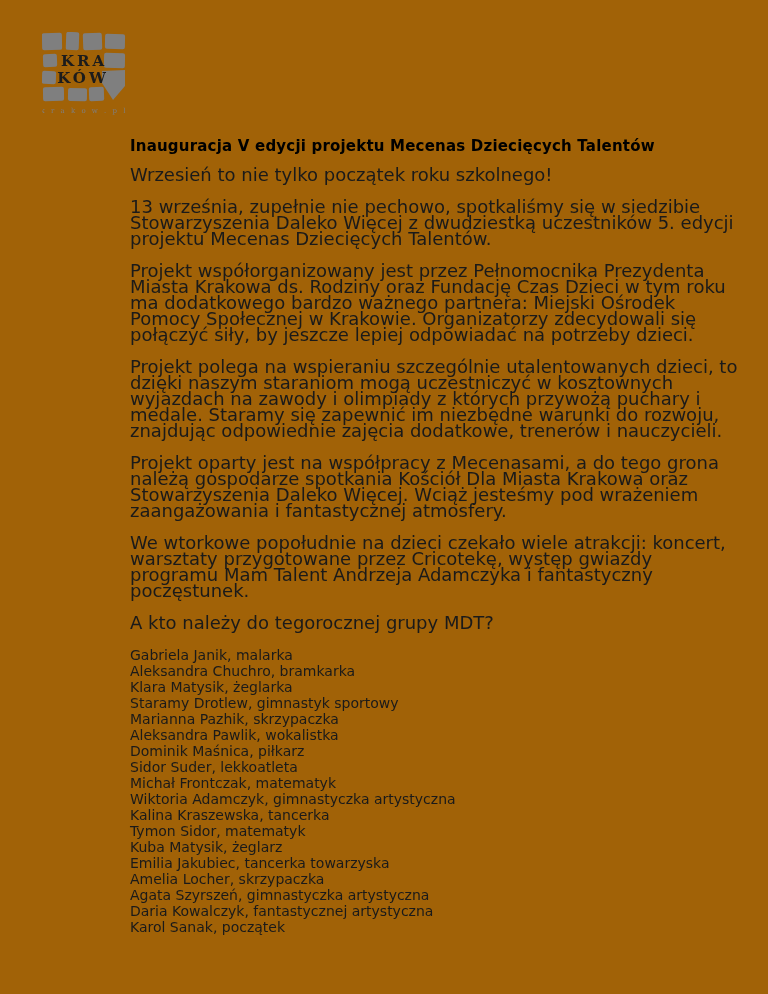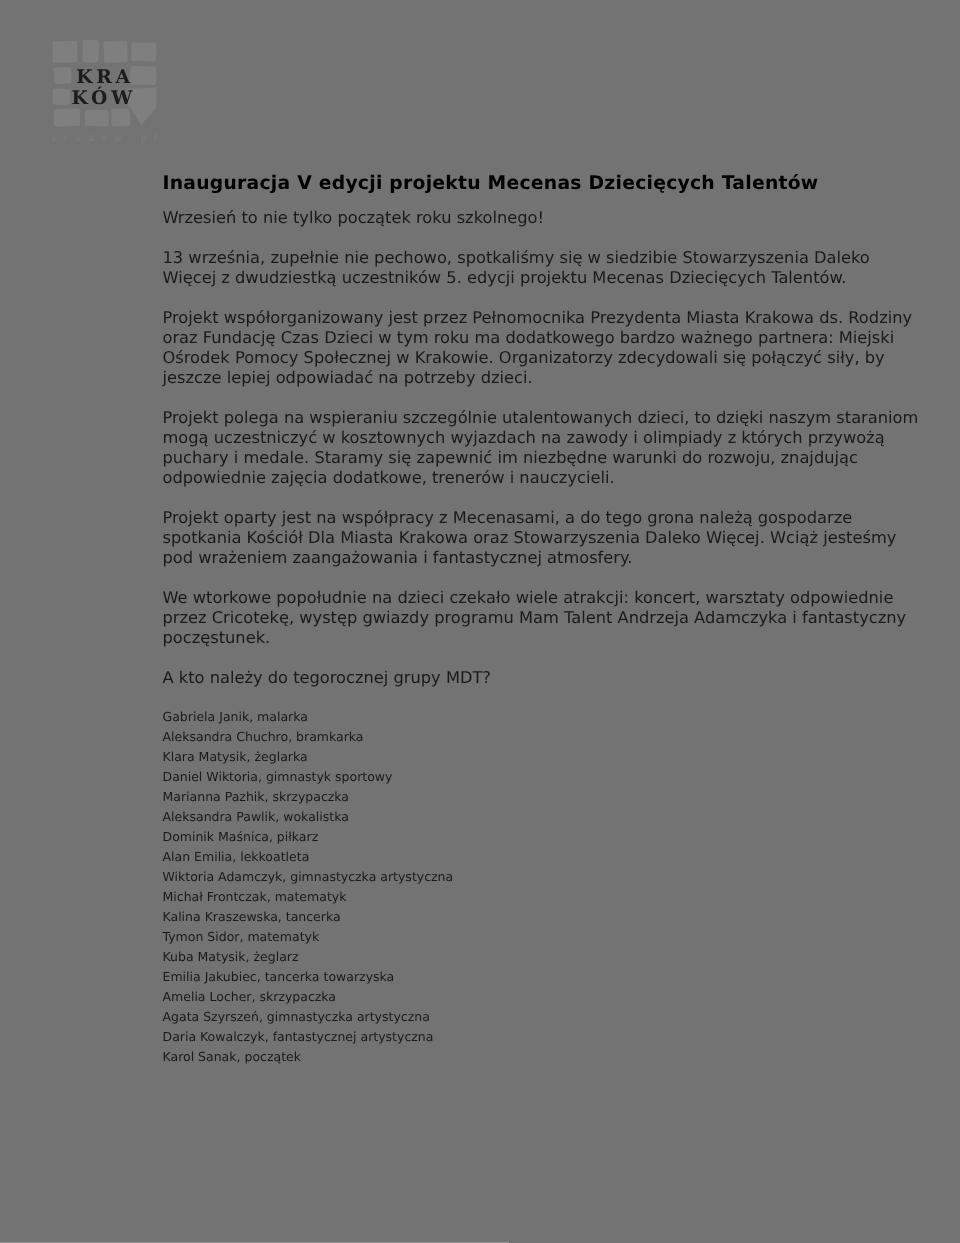--- a/index.html
+++ b/index.html
@@ -6,21 +6,21 @@
   html, body { width: 768px; height: 994px; }
   body {
     background: #ffffff;
     font-family: "DejaVu Sans", "Liberation Sans", sans-serif;
     position: relative;
     overflow: hidden;
   }
   .page {
     position: absolute;
     inset: 0;
-    background: #737373;
+    background: #a16207;
   }
   .logo {
     position: absolute;
     left: 42px;
     top: 32px;
     width: 84px;
     height: 84px;
   }
   .logo svg { display: block; width: 84px; height: 84px; }
   .logo .logo-word {
@@ -45,26 +45,26 @@
   }
   .article-title {
     font-size: 15px;
     font-weight: bold;
     color: #000000;
     line-height: 18px;
     margin-bottom: 12px;
     letter-spacing: 0.2px;
   }
   .paragraphs p {
-    font-size: 13px;
+    font-size: 18px;
     line-height: 16px;
     margin-bottom: 16px;
   }
   .participants div {
-    font-size: 10px;
+    font-size: 14px;
     line-height: 16px;
   }
 </style>
 </head>
 <body>
 
 <div class="page">
 
   <div class="logo">
     <svg viewBox="0 0 84 84" xmlns="http://www.w3.org/2000/svg">
@@ -93,35 +93,35 @@
 
   <div class="content">
     <h1 class="article-title">Inauguracja V edycji projektu Mecenas Dziecięcych Talentów</h1>
 
     <div class="paragraphs">
         <p>Wrzesień to nie tylko początek roku szkolnego!</p>
         <p>13 września, zupełnie nie pechowo, spotkaliśmy się w siedzibie Stowarzyszenia Daleko Więcej z dwudziestką uczestników 5. edycji projektu Mecenas Dziecięcych Talentów.</p>
         <p>Projekt współorganizowany jest przez Pełnomocnika Prezydenta Miasta Krakowa ds. Rodziny oraz Fundację Czas Dzieci w tym roku ma dodatkowego bardzo ważnego partnera: Miejski Ośrodek Pomocy Społecznej w Krakowie. Organizatorzy zdecydowali się połączyć siły, by jeszcze lepiej odpowiadać na potrzeby dzieci.</p>
         <p>Projekt polega na wspieraniu szczególnie utalentowanych dzieci, to dzięki naszym staraniom mogą uczestniczyć w kosztownych wyjazdach na zawody i olimpiady z których przywożą puchary i medale. Staramy się zapewnić im niezbędne warunki do rozwoju, znajdując odpowiednie zajęcia dodatkowe, trenerów i nauczycieli.</p>
         <p>Projekt oparty jest na współpracy z Mecenasami, a do tego grona należą gospodarze spotkania Kościół Dla Miasta Krakowa oraz Stowarzyszenia Daleko Więcej. Wciąż jesteśmy pod wrażeniem zaangażowania i fantastycznej atmosfery.</p>
-        <p>We wtorkowe popołudnie na dzieci czekało wiele atrakcji: koncert, warsztaty odpowiednie przez Cricotekę, występ gwiazdy programu Mam Talent Andrzeja Adamczyka i fantastyczny poczęstunek.</p>
+        <p>We wtorkowe popołudnie na dzieci czekało wiele atrakcji: koncert, warsztaty przygotowane przez Cricotekę, występ gwiazdy programu Mam Talent Andrzeja Adamczyka i fantastyczny poczęstunek.</p>
         <p>A kto należy do tegorocznej grupy MDT?</p>
       </div>
 
     <div class="participants">
         <div>Gabriela Janik, malarka</div>
         <div>Aleksandra Chuchro, bramkarka</div>
         <div>Klara Matysik, żeglarka</div>
-        <div>Daniel Wiktoria, gimnastyk sportowy</div>
+        <div>Staramy Drotlew, gimnastyk sportowy</div>
         <div>Marianna Pazhik, skrzypaczka</div>
         <div>Aleksandra Pawlik, wokalistka</div>
         <div>Dominik Maśnica, piłkarz</div>
-        <div>Alan Emilia, lekkoatleta</div>
+        <div>Sidor Suder, lekkoatleta</div>
+        <div>Michał Frontczak, matematyk</div>
         <div>Wiktoria Adamczyk, gimnastyczka artystyczna</div>
-        <div>Michał Frontczak, matematyk</div>
         <div>Kalina Kraszewska, tancerka</div>
         <div>Tymon Sidor, matematyk</div>
         <div>Kuba Matysik, żeglarz</div>
         <div>Emilia Jakubiec, tancerka towarzyska</div>
         <div>Amelia Locher, skrzypaczka</div>
         <div>Agata Szyrszeń, gimnastyczka artystyczna</div>
         <div>Daria Kowalczyk, fantastycznej artystyczna</div>
         <div>Karol Sanak, początek</div>
       </div>
   </div>

